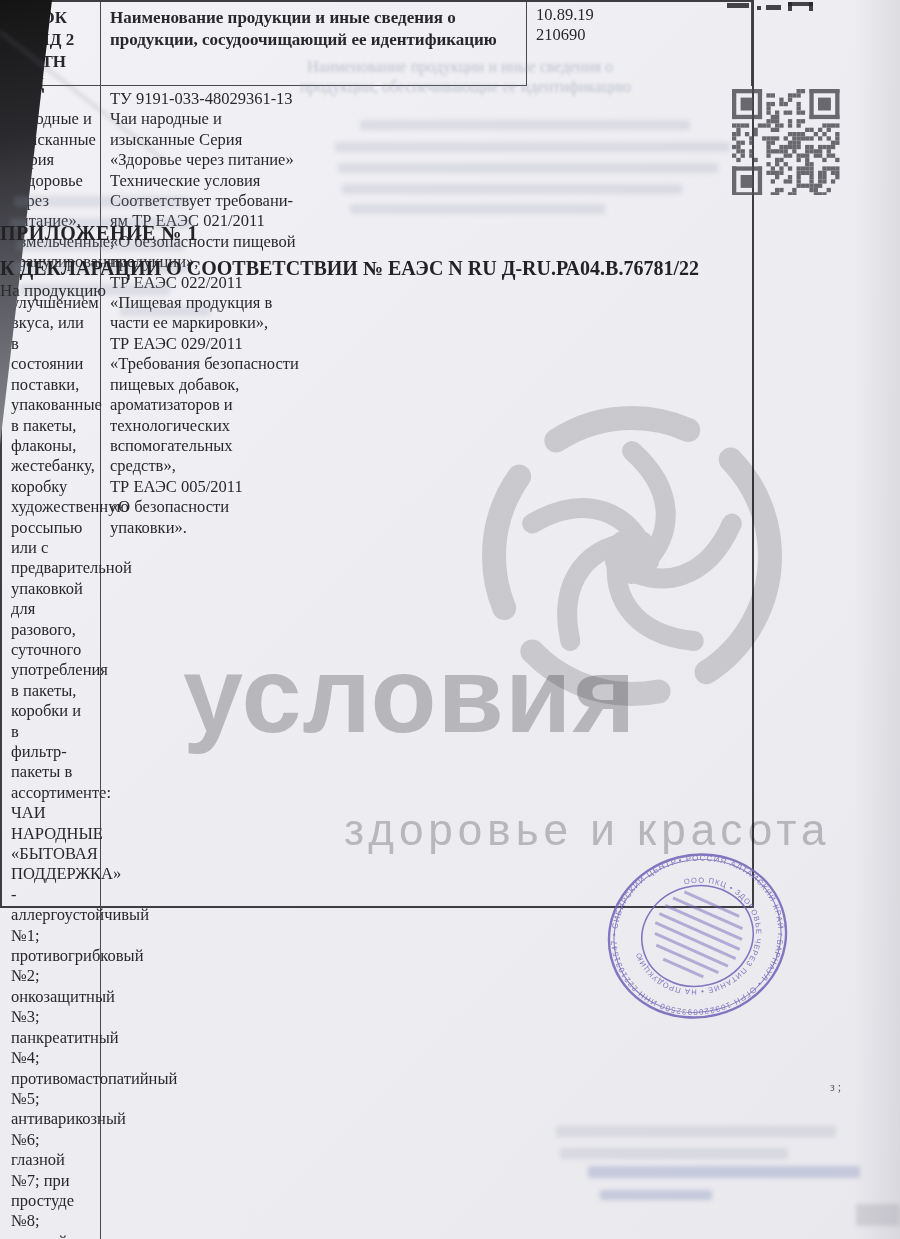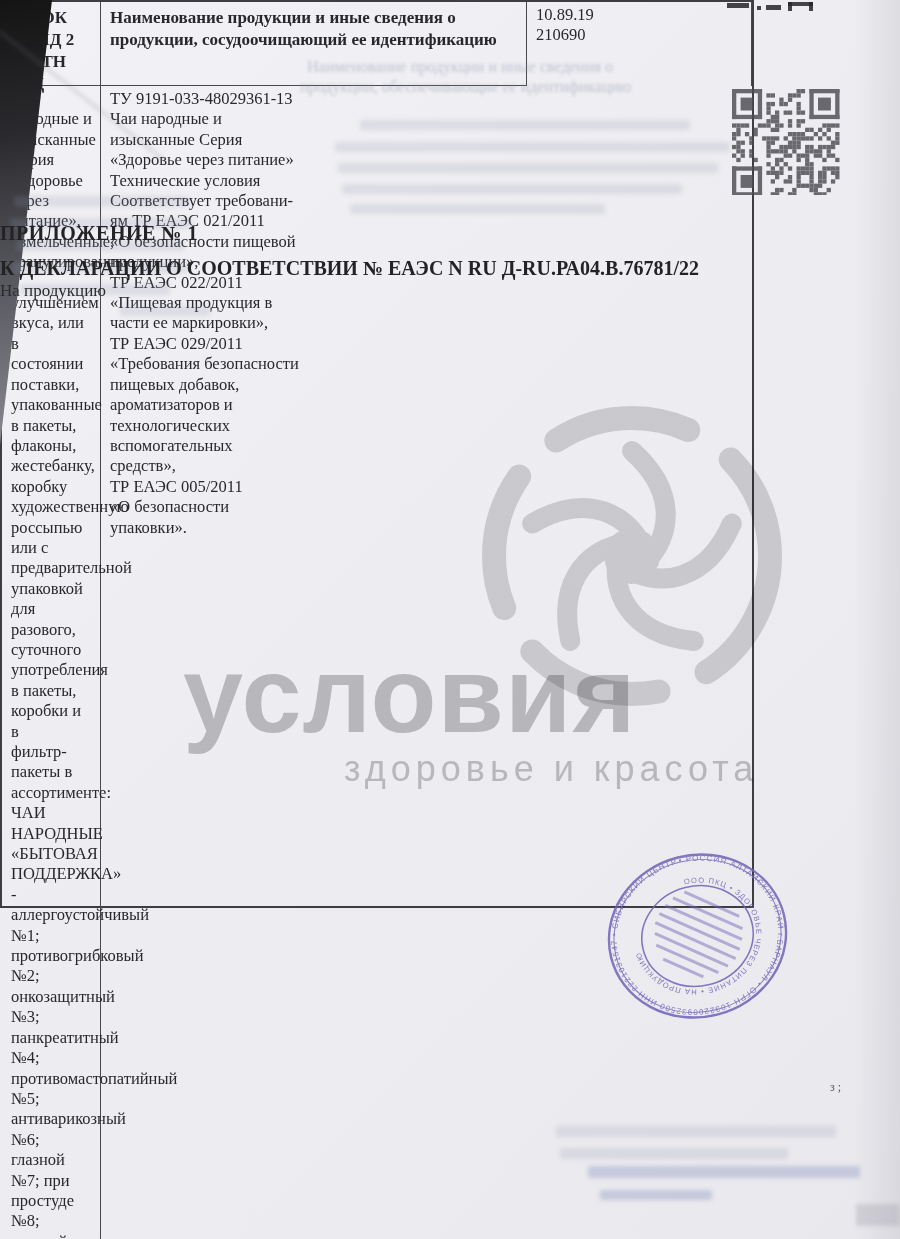--- a/index.html
+++ b/index.html
@@ -33,22 +33,22 @@
      grid-template-columns:99px 426px 1fr;grid-template-rows:84px 1fr;
      background:transparent;color:#28282c;}
   .cell{padding:3px 8px 2px 9px;font-size:16.5px;line-height:20.4px;white-space:pre-line;}
   .cell.hdr{font-weight:bold;font-size:17px;line-height:22px;padding-top:5px;}
   .b-r{border-right:1.5px solid #48484c;}
   .b-b{border-bottom:1.5px solid #48484c;}
   
   .wm{mix-blend-mode:multiply;pointer-events:none;}
   #wm-brand{left:183px;top:632px;font-family:"Liberation Sans",sans-serif;
      font-size:108px;font-weight:bold;color:#8f8f93;opacity:.52;letter-spacing:1px;}
-  #wm-tagline{left:344px;top:748px;font-family:"Liberation Sans",sans-serif;
-     font-size:36px;color:#97979b;opacity:.55;letter-spacing:5px;}
+  #wm-tagline{left:344px;top:805px;font-family:"Liberation Sans",sans-serif;
+     font-size:44px;color:#97979b;opacity:.55;letter-spacing:5px;}
   #wm-ornament{left:462px;top:398px;opacity:.30;}
   
   #stamp{left:598px;top:843px;transform:rotate(-14deg);opacity:.85;}
   
   #edge-shade{right:0;top:0;width:46px;height:1239px;
      background:linear-gradient(to right,rgba(0,0,0,0),rgba(120,118,128,.14));}
   #bottom-right-edge{left:856px;top:1204px;width:44px;height:22px;
      background:rgba(150,148,158,.30);filter:blur(2px);}
   .speck{color:#55555c;font-size:12px;}
 </style>

